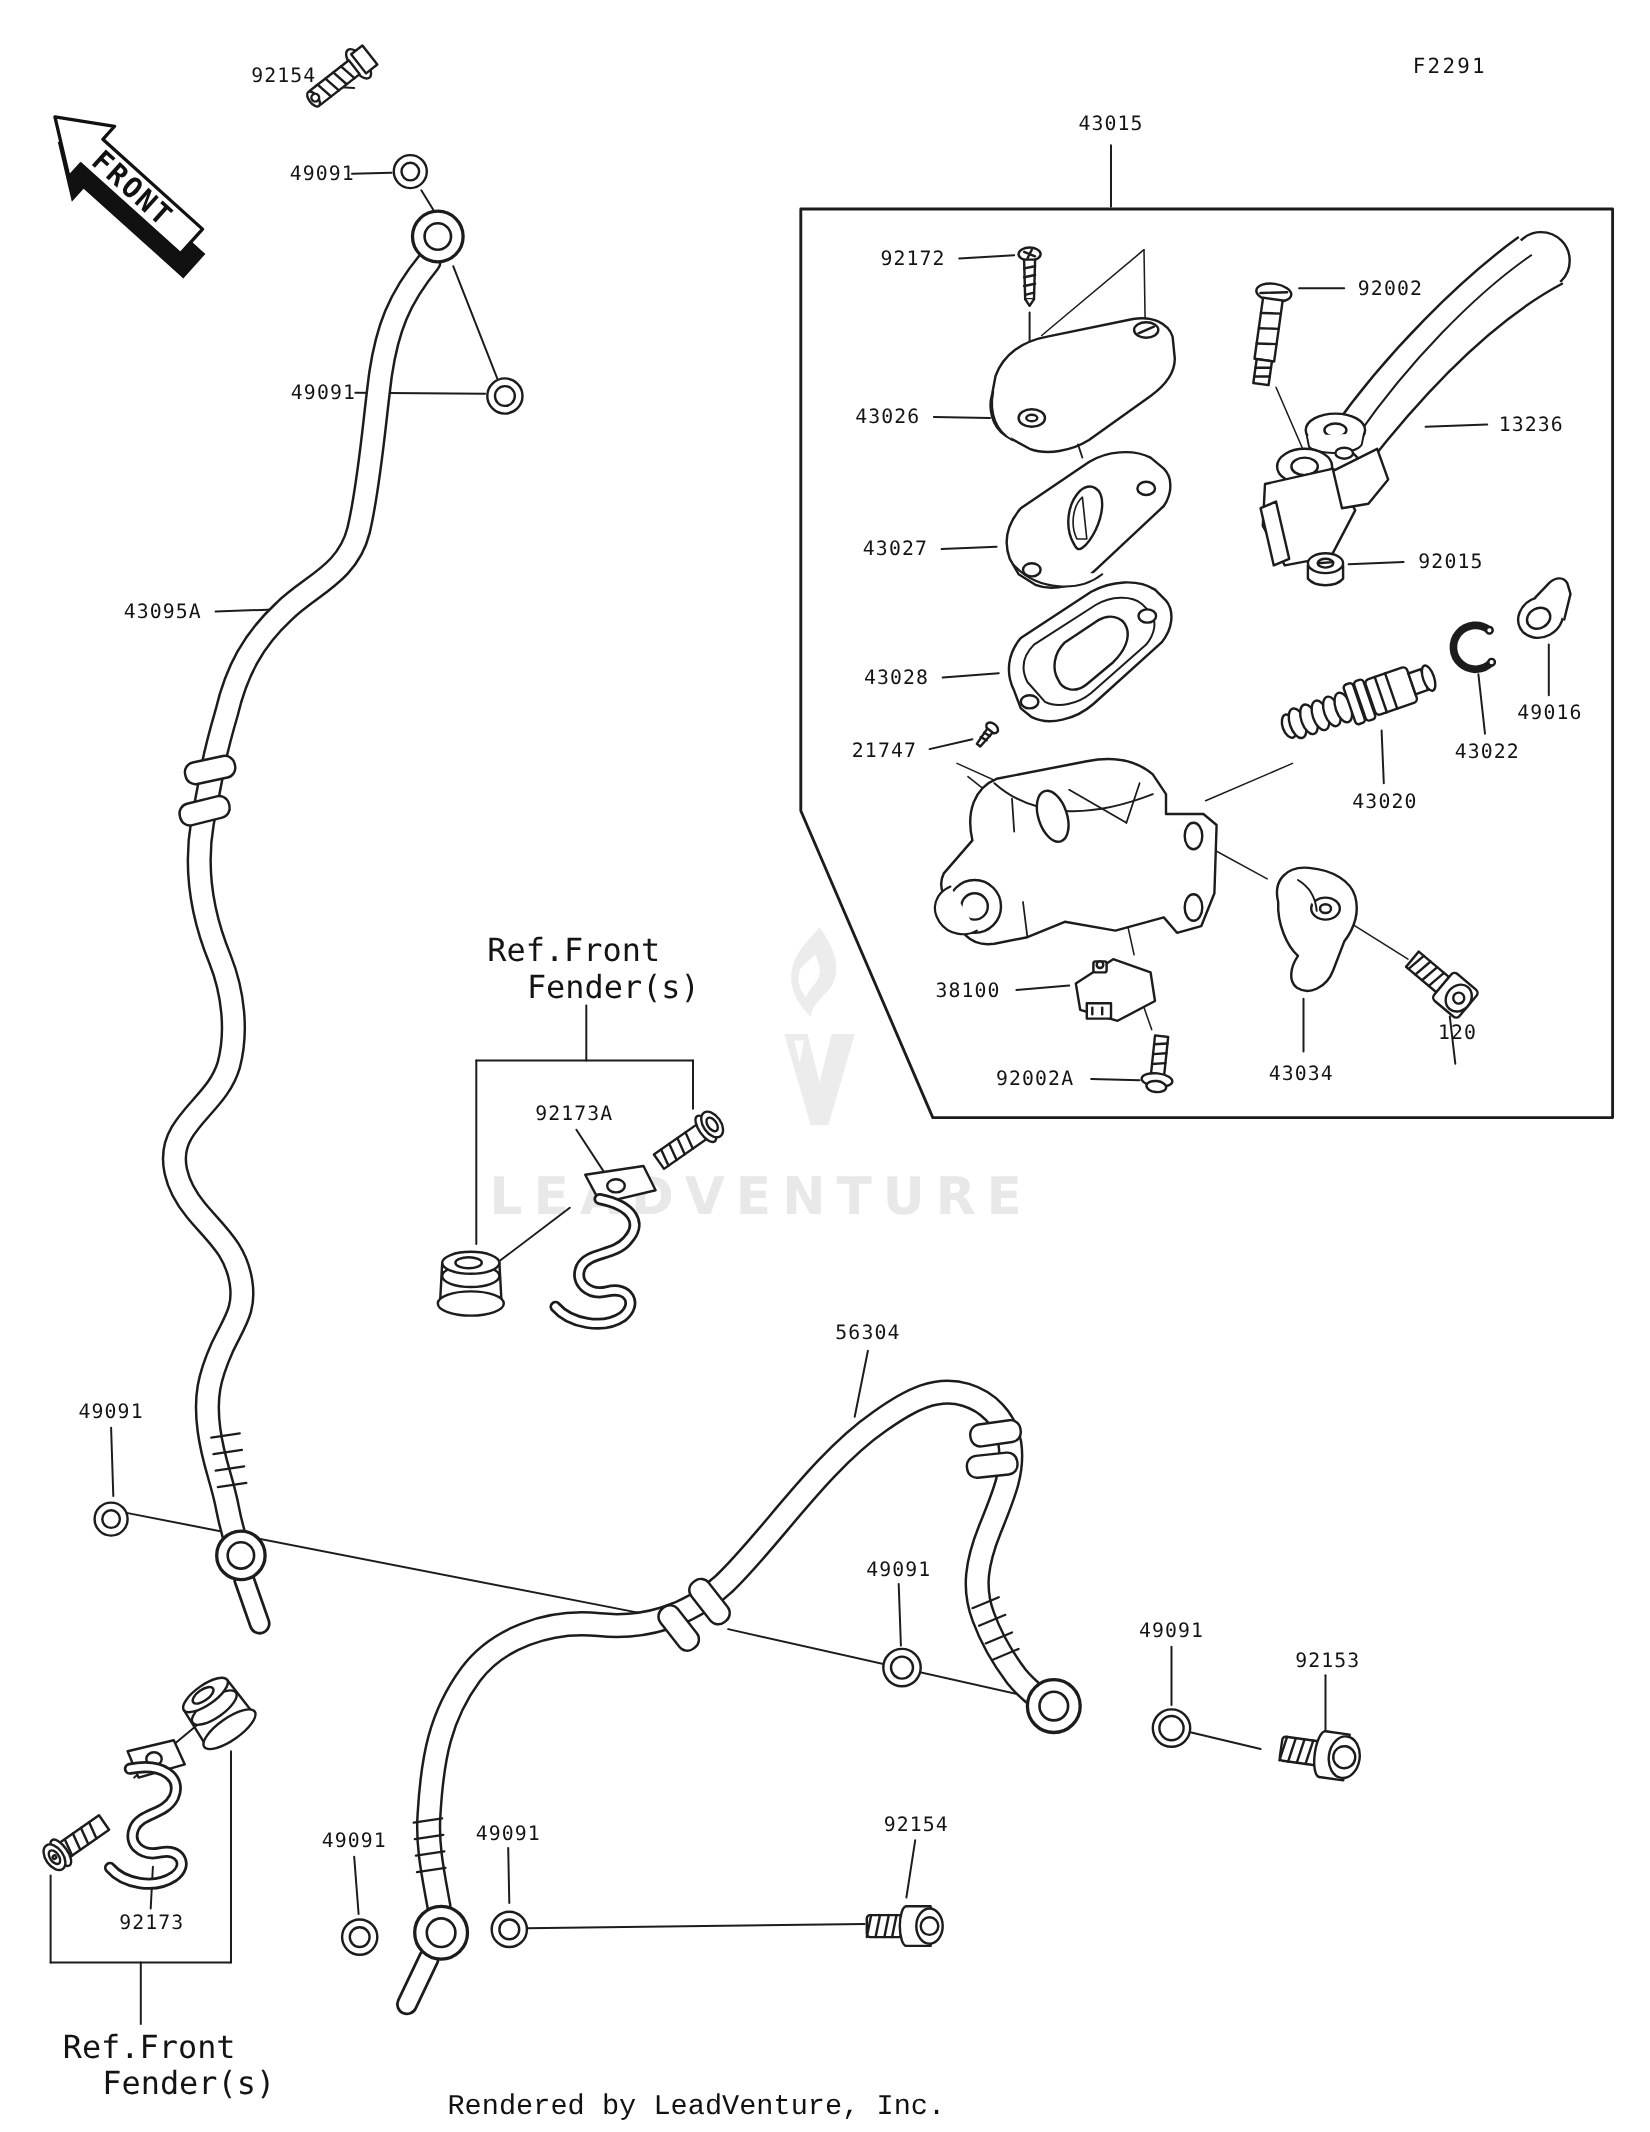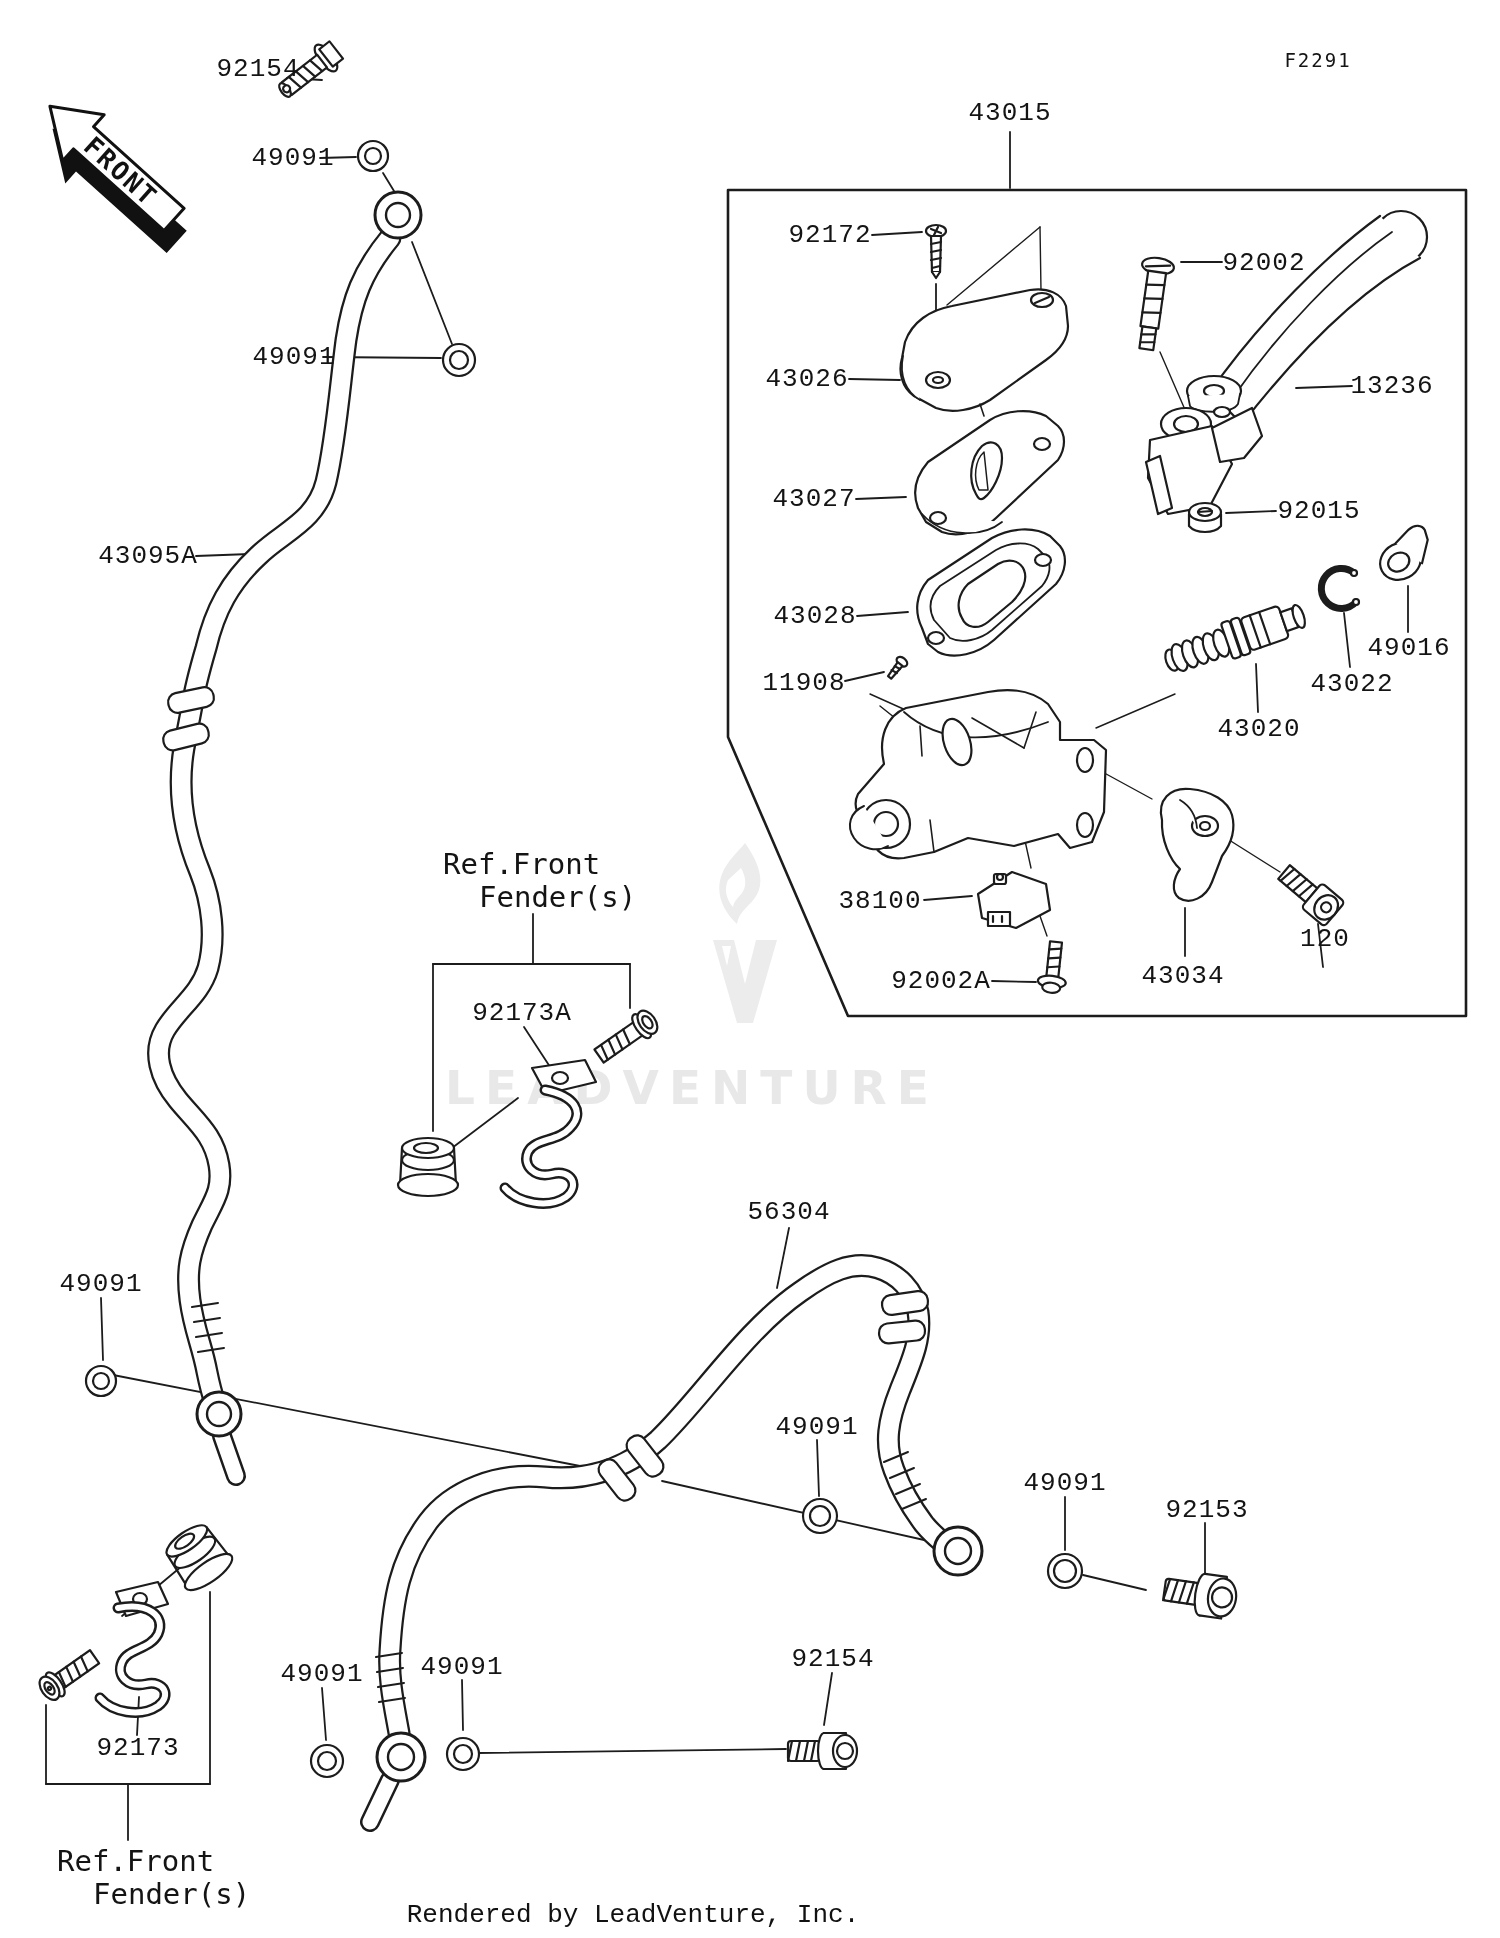--- a/index.html
+++ b/index.html
@@ -1,20 +1,20 @@
 <!DOCTYPE html>
 <html><head>
 <meta charset="utf-8">
 <style>
   html,body{margin:0;padding:0;background:#ffffff;}
   #stage{position:relative;width:1500px;height:1938px;background:#fff;overflow:hidden;
          font-family:"DejaVu Sans Mono","Liberation Mono",monospace;}
   #art{position:absolute;left:0;top:0;}
-  .lbl{position:absolute;transform:translate(-50%,-50%);font-size:26px;color:#141414;
-       white-space:nowrap;letter-spacing:1px;font-family:Liberation Mono, monospace;}
+  .lbl{position:absolute;transform:translate(-50%,-50%);font-size:18px;color:#141414;
+       white-space:nowrap;letter-spacing:1px;}
   .refnote{position:absolute;font-size:29px;color:#141414;line-height:33px;white-space:nowrap;}
   .refnote .l2{margin-left:36px;text-align:right;}
   .footer{position:absolute;transform:translateX(-50%);font-family:Liberation Mono, monospace;
           font-size:26px;color:#111;}
   .code{position:absolute;transform:translate(-50%,-50%);font-size:19px;color:#141414;letter-spacing:2px;}
   svg *{vector-effect:none;}
 </style>
 </head>
 <body>
 
@@ -410,21 +410,21 @@
   <div class="lbl" style="left:294px;top:357px">49091</div>
   <div class="code" style="left:1318px;top:60px">F2291</div>
   <div class="lbl" style="left:1010px;top:113px">43015</div>
   <div class="lbl" style="left:830px;top:235px">92172</div>
   <div class="lbl" style="left:807px;top:379px">43026</div>
   <div class="lbl" style="left:1264px;top:263px">92002</div>
   <div class="lbl" style="left:1392px;top:386px">13236</div>
   <div class="lbl" style="left:814px;top:499px">43027</div>
   <div class="lbl" style="left:1319px;top:511px">92015</div>
   <div class="lbl" style="left:815px;top:616px">43028</div>
-  <div class="lbl" style="left:804px;top:683px">11908</div>
+  <div class="lbl" style="left:804px;top:683px">21747</div>
   <div class="lbl" style="left:1409px;top:648px">49016</div>
   <div class="lbl" style="left:1352px;top:684px">43022</div>
   <div class="lbl" style="left:1259px;top:729px">43020</div>
   <div class="lbl" style="left:880px;top:901px">38100</div>
   <div class="lbl" style="left:941px;top:981px">92002A</div>
   <div class="lbl" style="left:1183px;top:976px">43034</div>
   <div class="lbl" style="left:1325px;top:939px">120</div>
   <div class="lbl" style="left:148px;top:556px">43095A</div>
   <div class="lbl" style="left:522px;top:1013px">92173A</div>
   <div class="lbl" style="left:789px;top:1212px">56304</div>

